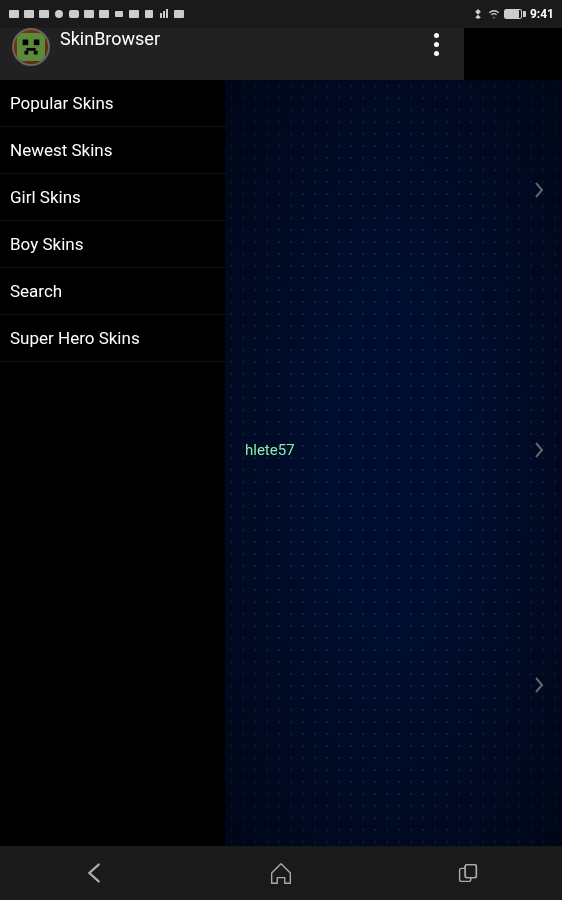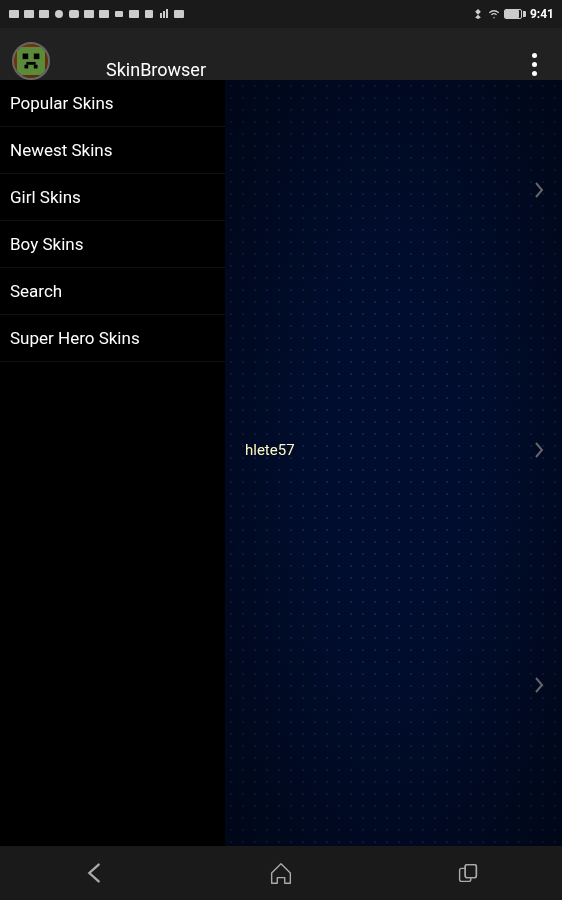--- a/index.html
+++ b/index.html
@@ -39,29 +39,28 @@
     }
 
     #time-text {
       color: #fff;
       font-size: 12px;
       font-weight: bold;
     }
 
     
     #app-bar {
-      width: 562px;
+      width: 464px;
       height: 52px;
       background: #212121;
       display: flex;
-      align-items: flex-end;
+      align-items: flex-start;
       padding: 0 12px;
       position: relative;
       z-index: 10;
-      gap: 46px;
     }
 
     #app-icon {
       width: 38px;
       height: 38px;
       border-radius: 50%;
       background: radial-gradient(circle at 40% 40%, #8B4513, #4a2208);
       border: 2px solid #666;
       display: flex;
       align-items: center;
@@ -166,21 +165,21 @@
     .right-panel-item {
       position: absolute;
       z-index: 5;
       display: flex;
       align-items: center;
       width: 100%;
       right: 0;
     }
 
     .right-panel-item .item-label {
-      color: #fef9c3;
+      color: #86efac;
       font-size: 15px;
       flex: 1;
       padding-left: 20px;
     }
 
     .chevron-icon {
       width: 30px;
       height: 30px;
       display: flex;
       align-items: center;

